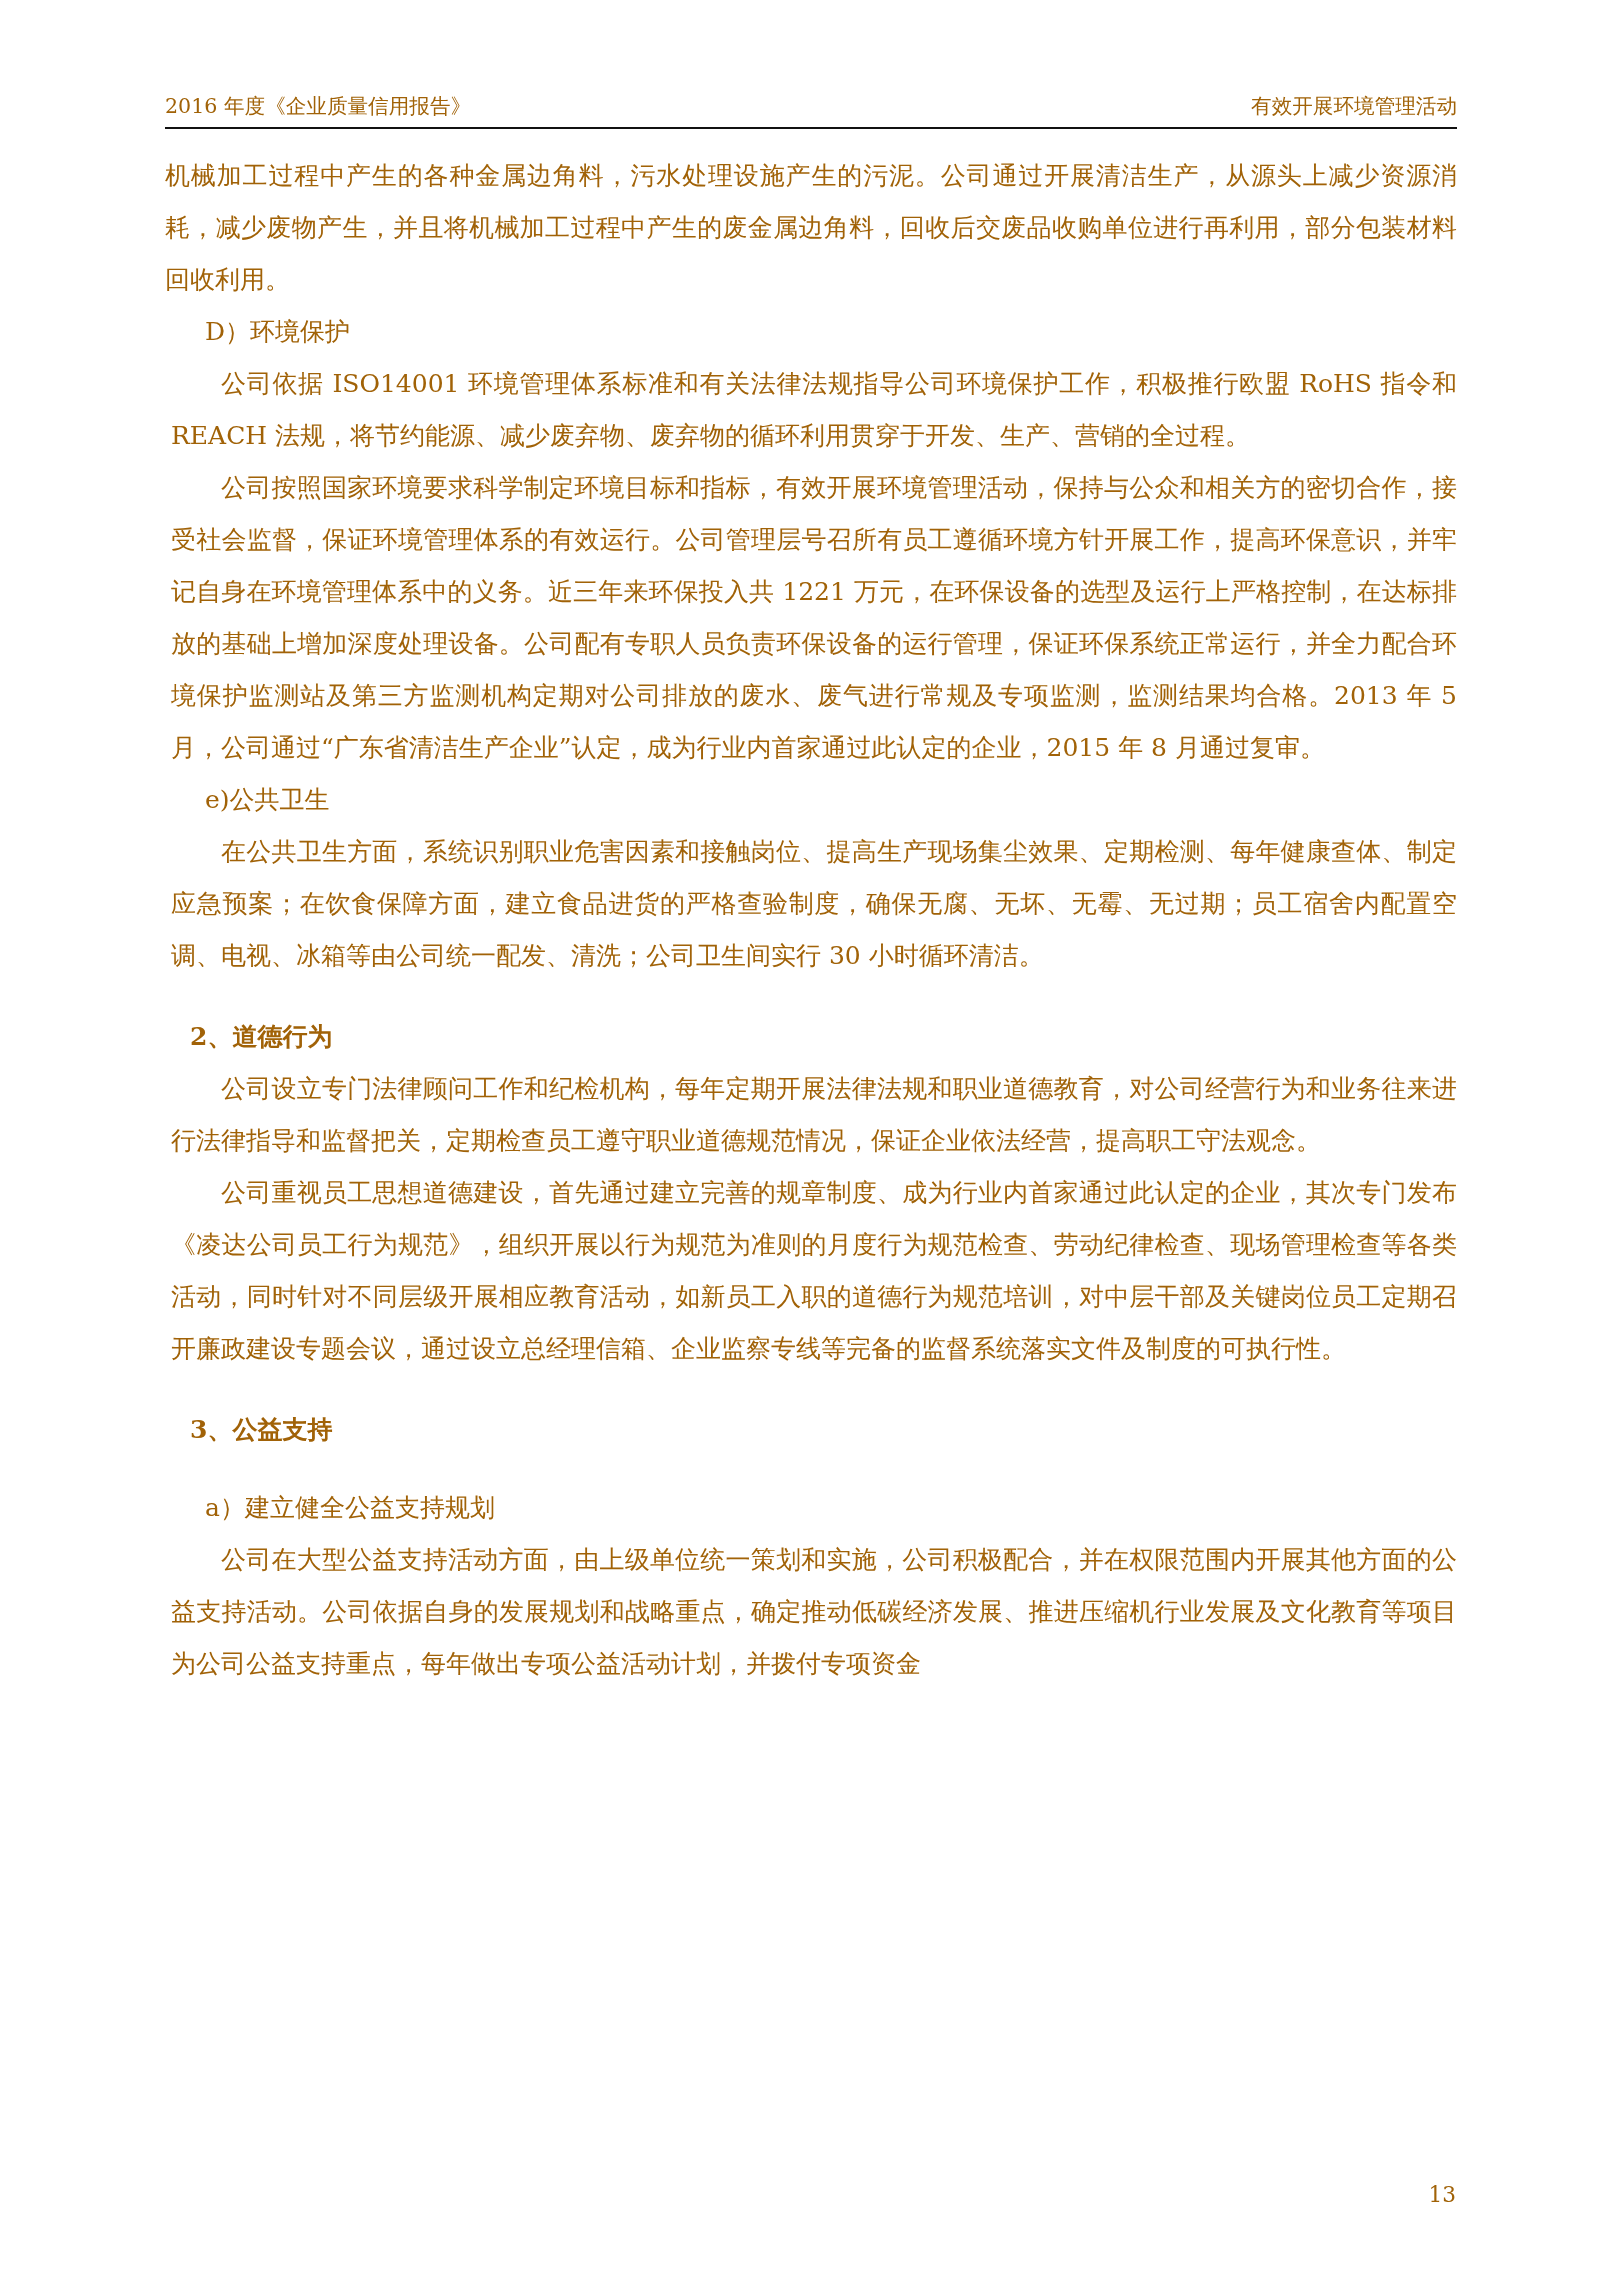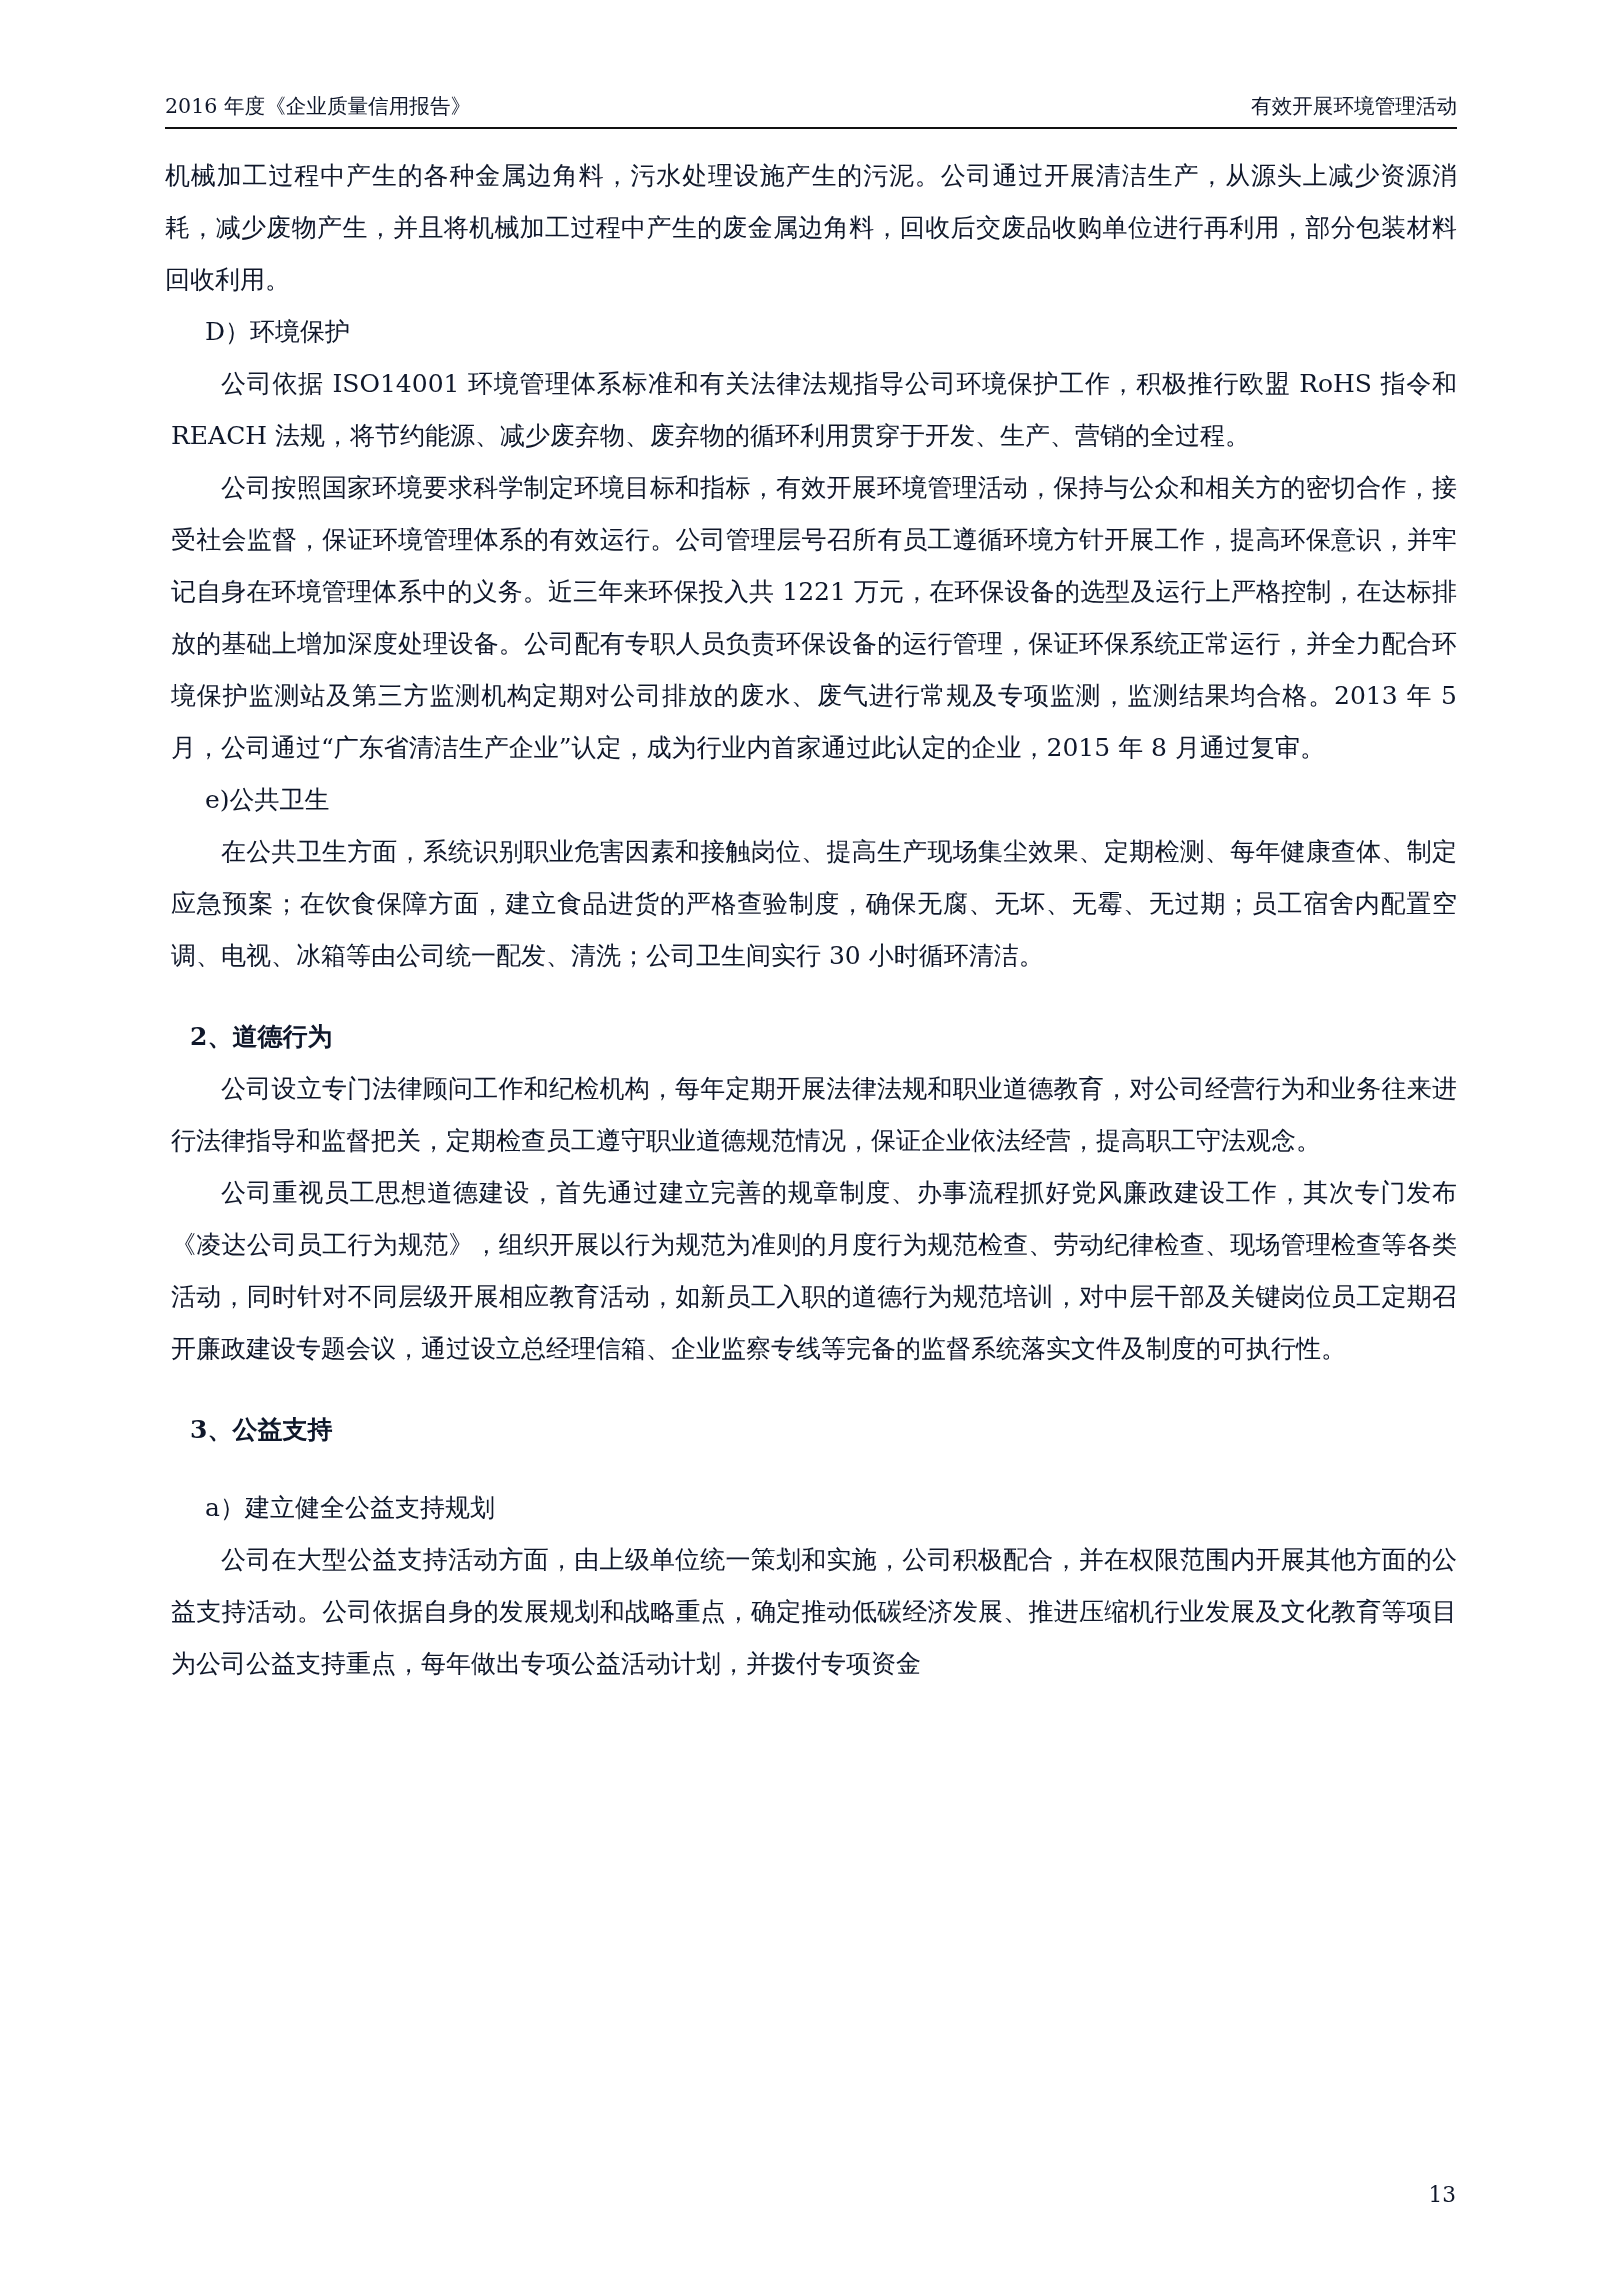--- a/index.html
+++ b/index.html
@@ -6,21 +6,21 @@
     margin: 0;
     padding: 0;
     background: #ffffff;
   }
   .page {
     position: relative;
     width: 1621px;
     height: 2293px;
     background: #ffffff;
     font-family: "DejaVu Serif", "Liberation Serif", serif;
-    color: #0f172a;
+    color: #a16207;
     box-sizing: border-box;
   }
   .content {
     position: absolute;
     left: 165px;
     top: 94px;
     width: 1292px;
   }
   .header {
     display: flex;
@@ -86,21 +86,21 @@
 
     <div class="body-text">
       <p class="">机械加工过程中产生的各种金属边角料，污水处理设施产生的污泥。公司通过开展清洁生产，从源头上减少资源消耗，减少废物产生，并且将机械加工过程中产生的废金属边角料，回收后交废品收购单位进行再利用，部分包装材料回收利用。</p>
       <p class="ind-half">D）环境保护</p>
       <p class="ind">公司依据 ISO14001 环境管理体系标准和有关法律法规指导公司环境保护工作，积极推行欧盟 RoHS 指令和 REACH 法规，将节约能源、减少废弃物、废弃物的循环利用贯穿于开发、生产、营销的全过程。</p>
       <p class="ind">公司按照国家环境要求科学制定环境目标和指标，有效开展环境管理活动，保持与公众和相关方的密切合作，接受社会监督，保证环境管理体系的有效运行。公司管理层号召所有员工遵循环境方针开展工作，提高环保意识，并牢记自身在环境管理体系中的义务。近三年来环保投入共 1221 万元，在环保设备的选型及运行上严格控制，在达标排放的基础上增加深度处理设备。公司配有专职人员负责环保设备的运行管理，保证环保系统正常运行，并全力配合环境保护监测站及第三方监测机构定期对公司排放的废水、废气进行常规及专项监测，监测结果均合格。2013 年 5 月，公司通过“广东省清洁生产企业”认定，成为行业内首家通过此认定的企业，2015 年 8 月通过复审。</p>
       <p class="ind-half">e)公共卫生</p>
       <p class="ind">在公共卫生方面，系统识别职业危害因素和接触岗位、提高生产现场集尘效果、定期检测、每年健康查体、制定应急预案；在饮食保障方面，建立食品进货的严格查验制度，确保无腐、无坏、无霉、无过期；员工宿舍内配置空调、电视、冰箱等由公司统一配发、清洗；公司卫生间实行 30 小时循环清洁。</p>
       <p class="heading">2、道德行为</p>
       <p class="ind">公司设立专门法律顾问工作和纪检机构，每年定期开展法律法规和职业道德教育，对公司经营行为和业务往来进行法律指导和监督把关，定期检查员工遵守职业道德规范情况，保证企业依法经营，提高职工守法观念。</p>
-      <p class="ind">公司重视员工思想道德建设，首先通过建立完善的规章制度、办事流程抓好党风廉政建设工作，其次专门发布《凌达公司员工行为规范》，组织开展以行为规范为准则的月度行为规范检查、劳动纪律检查、现场管理检查等各类活动，同时针对不同层级开展相应教育活动，如新员工入职的道德行为规范培训，对中层干部及关键岗位员工定期召开廉政建设专题会议，通过设立总经理信箱、企业监察专线等完备的监督系统落实文件及制度的可执行性。</p>
+      <p class="ind">公司重视员工思想道德建设，首先通过建立完善的规章制度、成为行业内首家通过此认定的企业，其次专门发布《凌达公司员工行为规范》，组织开展以行为规范为准则的月度行为规范检查、劳动纪律检查、现场管理检查等各类活动，同时针对不同层级开展相应教育活动，如新员工入职的道德行为规范培训，对中层干部及关键岗位员工定期召开廉政建设专题会议，通过设立总经理信箱、企业监察专线等完备的监督系统落实文件及制度的可执行性。</p>
       <p class="heading2">3、公益支持</p>
       <p class="ind-half spaced-top">a）建立健全公益支持规划</p>
       <p class="ind">公司在大型公益支持活动方面，由上级单位统一策划和实施，公司积极配合，并在权限范围内开展其他方面的公益支持活动。公司依据自身的发展规划和战略重点，确定推动低碳经济发展、推进压缩机行业发展及文化教育等项目为公司公益支持重点，每年做出专项公益活动计划，并拨付专项资金</p>
     </div>
 
   </div>
 
   <div class="pagenum">13</div>
 
 </div>

